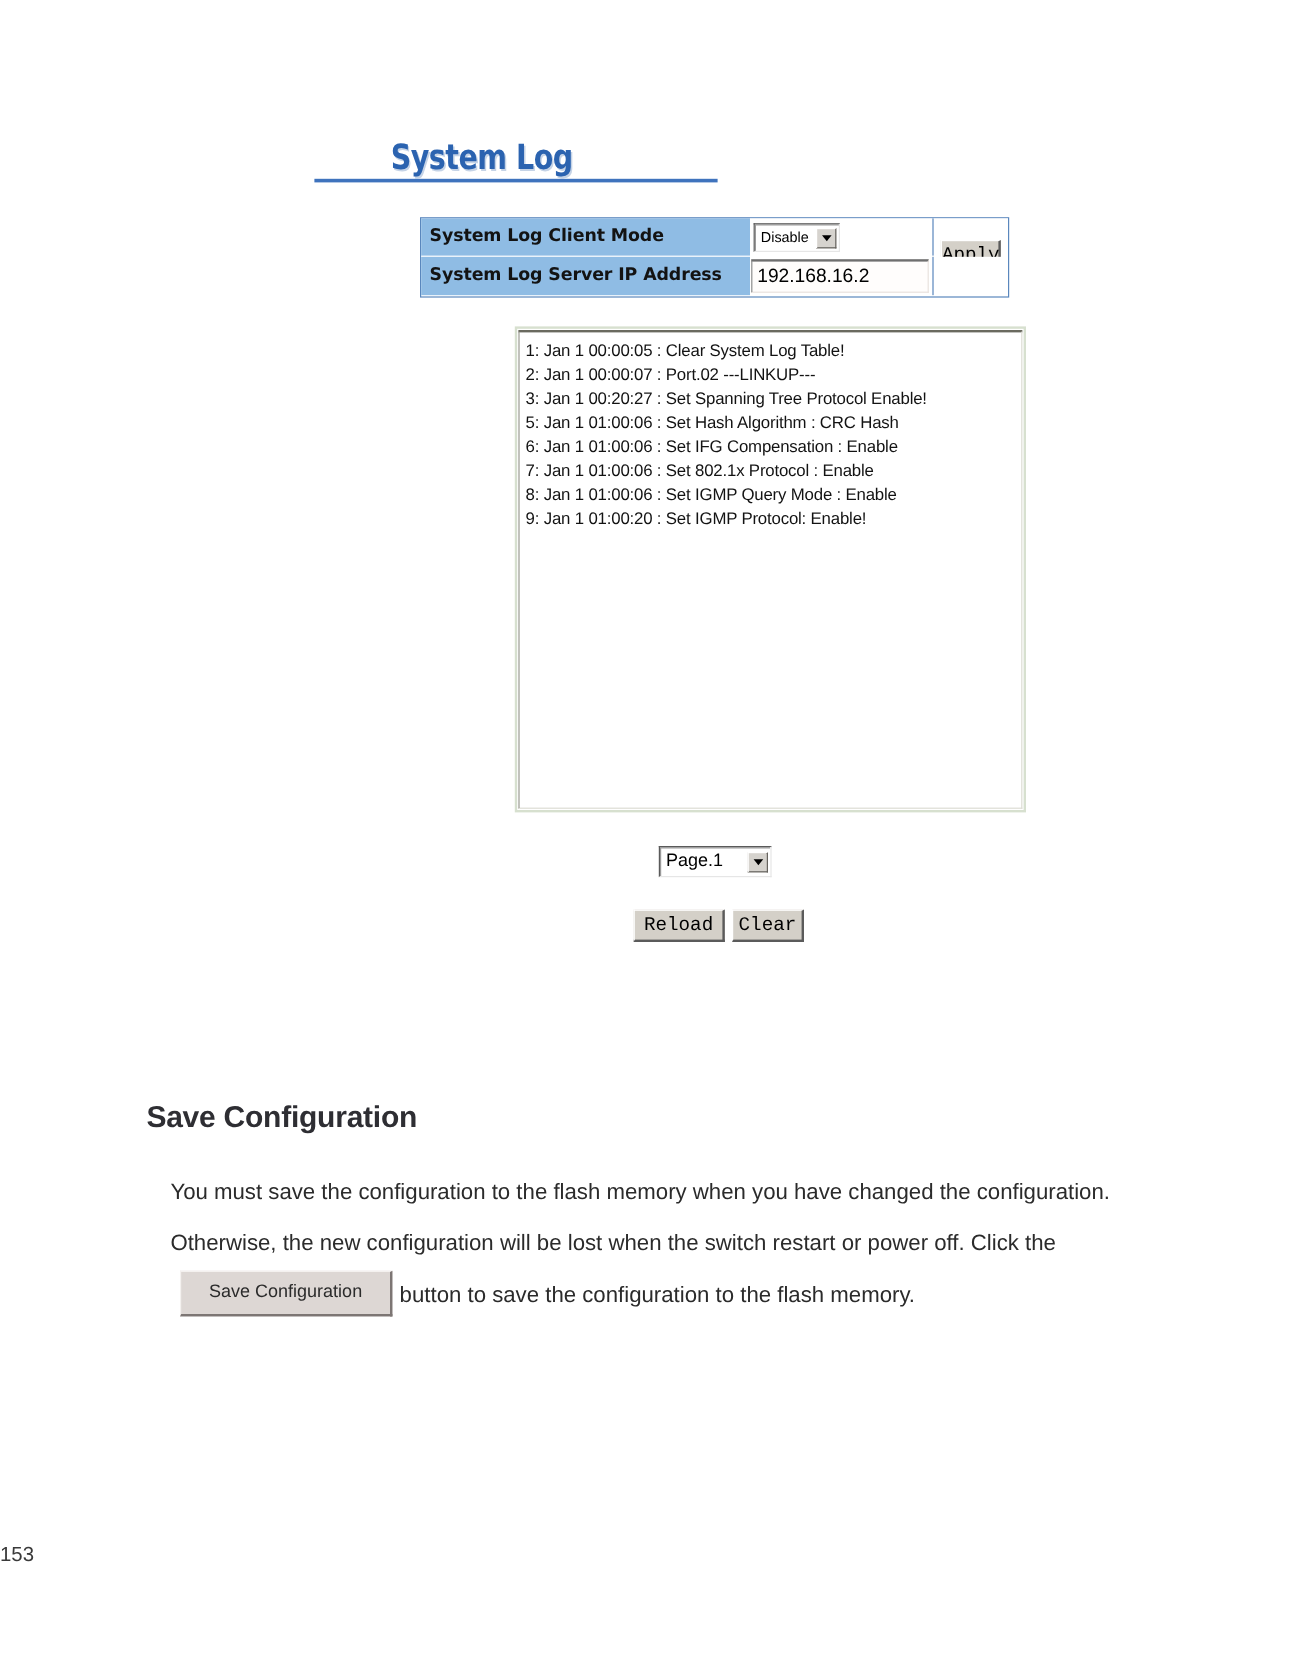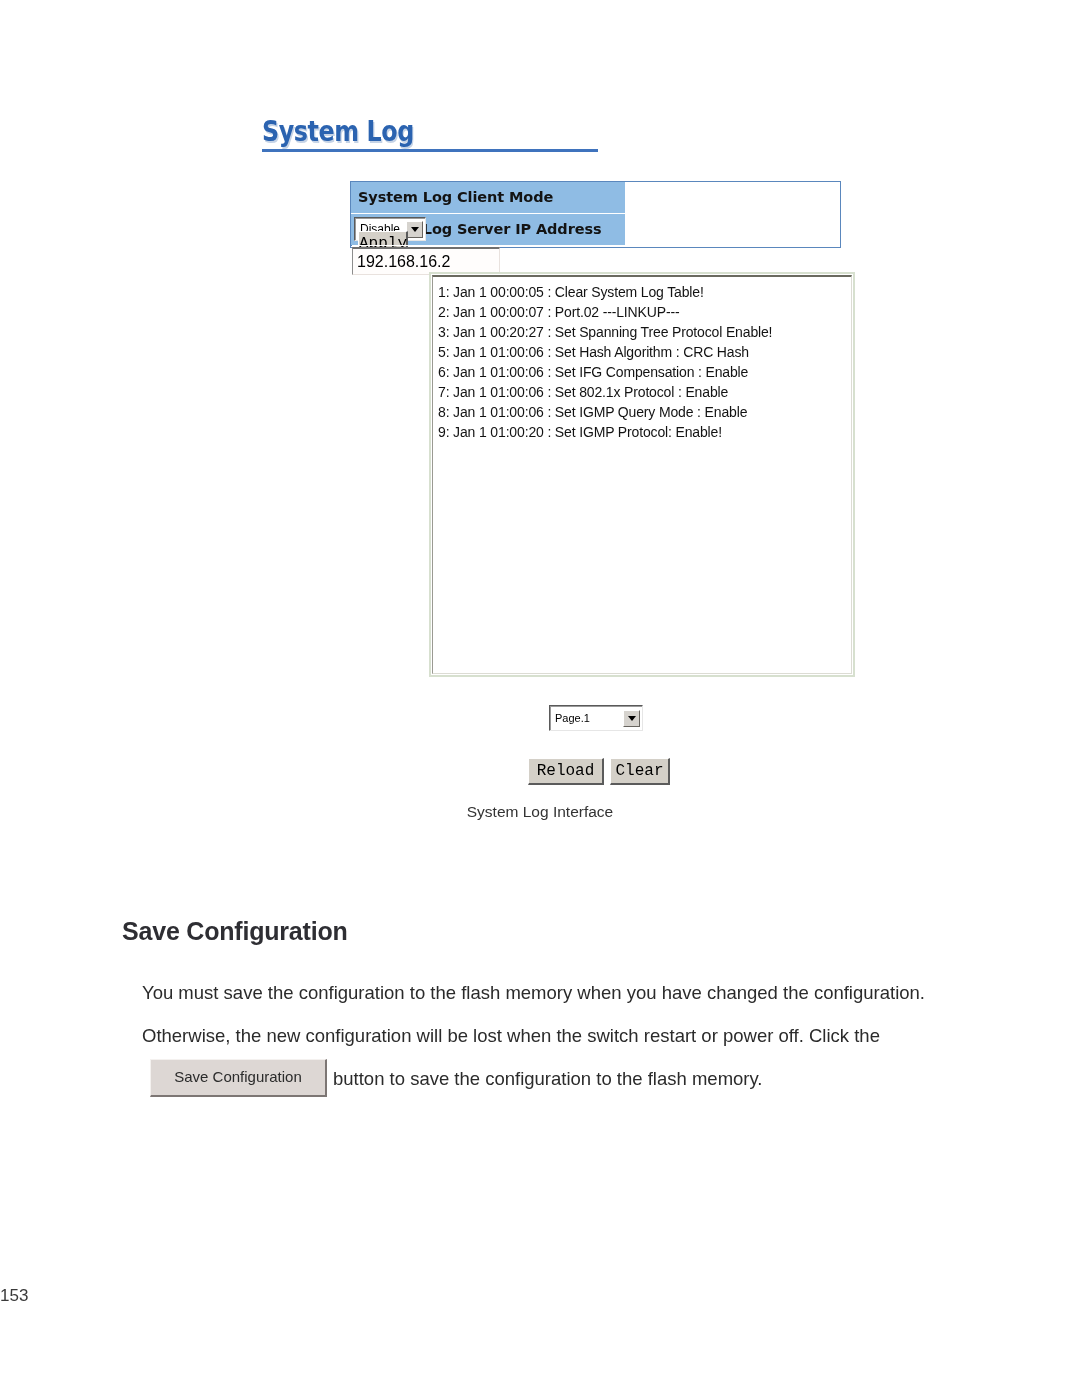--- a/index.html
+++ b/index.html
@@ -24,20 +24,21 @@
     height: 840px;
   }
 
   
   #wui-title {
     position: absolute;
     left: 262px;
     top: 116px;
     width: 340px;
     height: 42px;
+    text-align: center;
   }
   #wui-title .title-text {
     font-family: "DejaVu Sans", sans-serif;
     font-weight: bold;
     font-size: 29px;
     letter-spacing: -0.5px;
     color: #2b63b0;
     text-shadow: 1.5px 1.5px 0 rgba(150,175,210,0.55);
     line-height: 30px;
     transform: scaleX(0.82);
@@ -61,21 +62,20 @@
     width: 491px;
     height: 67px;
     border: 1px solid #5a87bd;
     box-sizing: border-box;
     background: #ffffff;
   }
   .cfg-row {
     display: flex;
     height: 32px;
     box-sizing: border-box;
-    flex-direction: column;
   }
   .cfg-row.first { border-bottom: 1px solid #ffffff; }
   .cfg-label {
     width: 274px;
     box-sizing: border-box;
     background: #8fbce4;
     color: #131313;
     font-family: "DejaVu Sans", sans-serif;
     font-weight: bold;
     font-size: 14.5px;
@@ -228,21 +228,21 @@
     white-space: nowrap;
     letter-spacing: -0.15px;
   }
 
   
   #page-select {
     left: 549px;
     top: 705px;
     height: 26px;
     position: absolute;
-    font-size: 11px;
+    font-size: 15px;
   }
   #page-select .sel-text { line-height: 24px; min-width: 62px; }
 
   #btn-row {
     position: absolute;
     left: 528px;
     top: 758px;
     width: 150px;
     height: 28px;
   }
@@ -378,21 +378,20 @@
     <span class="sel-btn">
         <span class="caret"></span>
       </span>
   </div>
 
   <div id="btn-row">
     <div class="w-btn" id="reload-btn">Reload</div>
     <div class="w-btn" id="clear-btn">Clear</div>
   </div>
 
-  <div id="figure-caption">System Log Interface</div>
 </div>
 
 <h2 id="doc-heading">Save Configuration</h2>
 
 <div id="doc-body">
   <p><span>You must save the configuration to the flash memory when you have changed the configuration. Otherwise, the new configuration will be lost when the switch restart or power off. Click the</span><span id="save-config-btn">Save Configuration</span><span>button to save the configuration to the flash memory.</span></p>
 </div>
 
 <div id="page-number">153</div>
 

